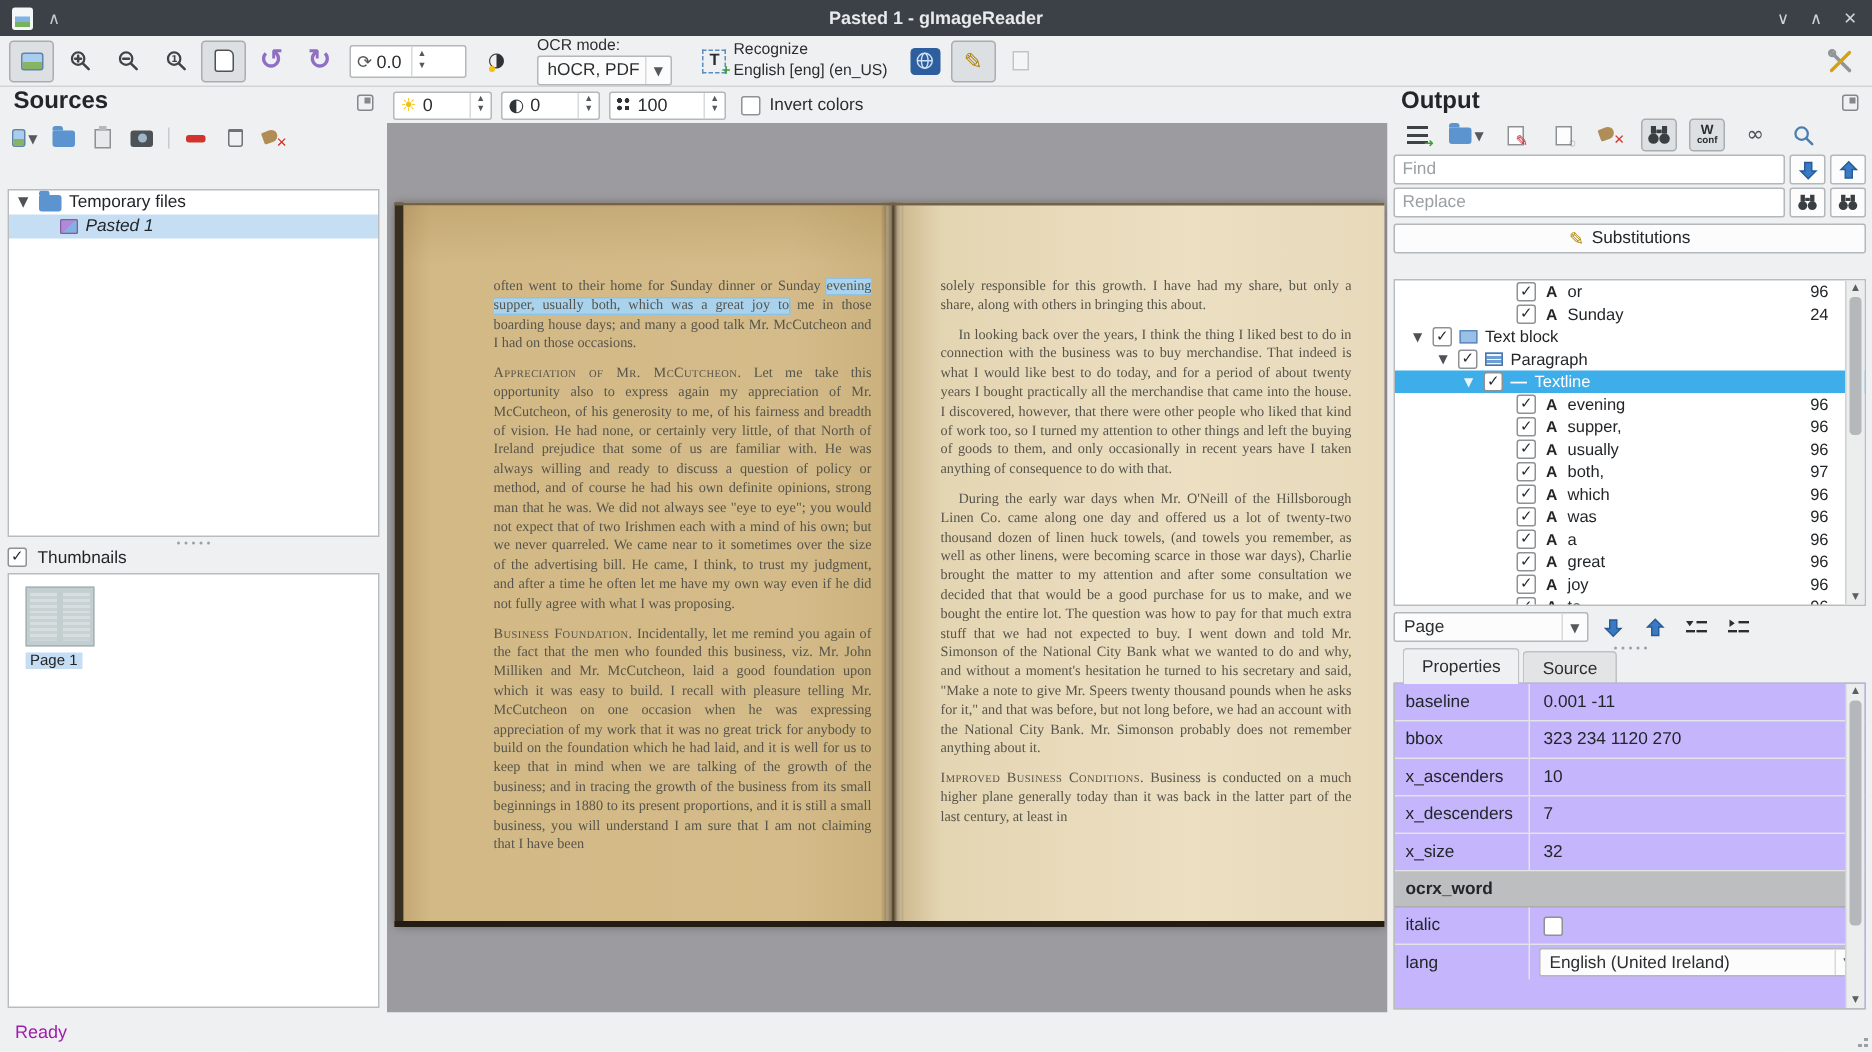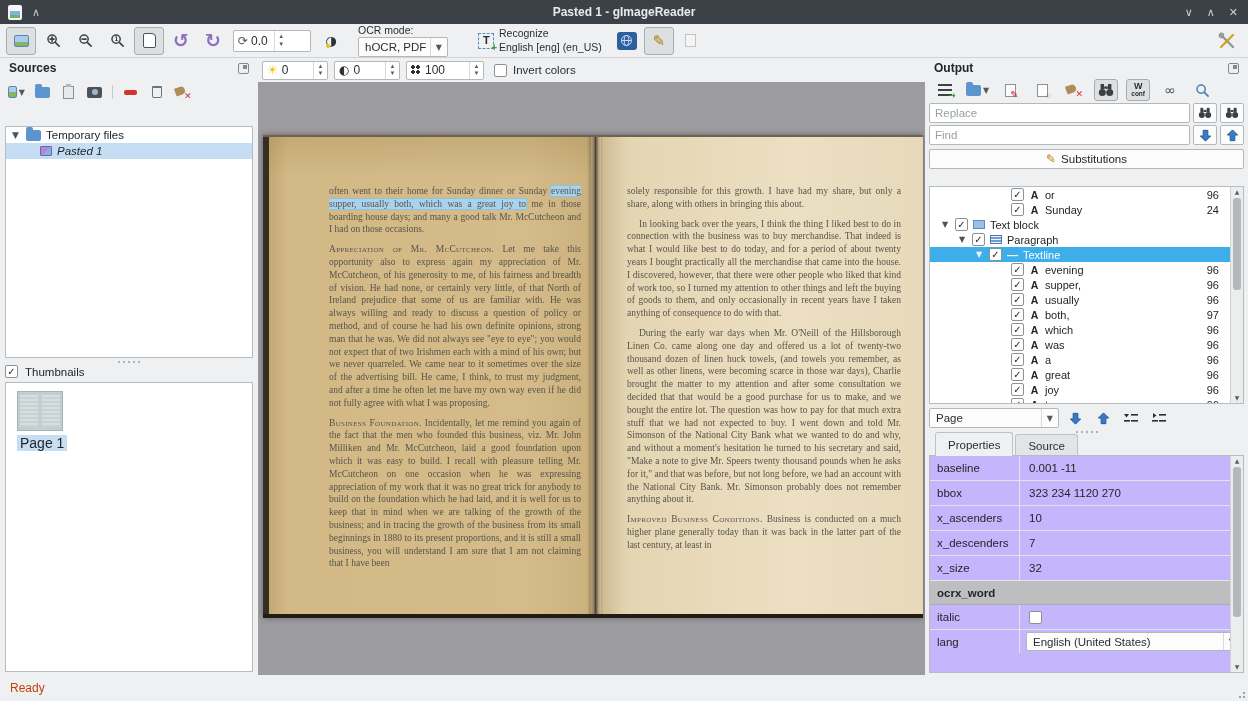--- a/index.html
+++ b/index.html
@@ -26,42 +26,42 @@
     border:1px solid transparent; border-radius:3px; padding:0 4px; }
   .tbtn.toggled { background:#dde0e2; border-color:#a9adb0; }
   .tbtn.disabled { opacity:.45; }
   .glyph { font-family:"DejaVu Sans",sans-serif; }
   .rot { font-size:19px; font-weight:bold; color:#8e6fc4; line-height:1; }
   .spinbox { height:22px; background:#fff; border:1px solid #b4b8bb; border-radius:2px;
     display:flex; align-items:center; padding-left:4px; margin:0 3px; }
   .spinbox .val { font-size:12px; color:#2b2e30; padding:0 6px 0 3px; }
   .spin-arrows { width:14px; height:100%; border-left:1px solid #d7d9da; display:flex; flex-direction:column;
     align-items:center; justify-content:center; font-size:6px; color:#55595c; line-height:1.2; }
-  .ocr-mode { display:flex; flex-direction:column; margin:0 20px 0 10px; }
+  .ocr-mode { display:flex; flex-direction:column; margin:0 10px 0 10px; }
   .ocr-mode .lbl { font-size:10.5px; color:#2b2e30; margin-bottom:1px; }
   .combo { height:20px; background:#fcfcfc; border:1px solid #b4b8bb; border-radius:2px;
     display:flex; align-items:center; font-size:11.5px; color:#2b2e30; padding-left:6px; }
   .combo .caret { margin-left:auto; padding:0 5px; font-size:8px; color:#55595c; border-left:1px solid #d7d9da;
     align-self:stretch; display:flex; align-items:center; }
   .recognize { display:flex; align-items:center; gap:5px; padding:0 7px; }
   .recognize .txt { display:flex; flex-direction:column; font-size:10.5px; color:#2b2e30; line-height:1.25; text-align:left; }
   .sep-flex { flex:1; }
 
   
   .checkbox { width:13px; height:13px; background:#fff; border:1px solid #8f9295; border-radius:2px;
     display:inline-flex; align-items:center; justify-content:center; font-size:10px; font-weight:bold; color:#26282a; flex:none; }
   .detach { width:11px; height:11px; border:1px solid #84888b; border-radius:2px; position:relative; }
   .detach::after { content:""; position:absolute; right:1px; top:1px; width:4px; height:4px; background:#84888b; }
   .dots-splitter { display:flex; justify-content:center; gap:3px; padding:2px 0; }
   .dots-splitter i { width:2px; height:2px; background:#9aa0a4; border-radius:50%; }
 
   
   .left-panel { position:absolute; left:0; top:58px; width:258px; height:617px; background:#eff0f1; }
   .panel-header { display:flex; align-items:center; height:20px; padding:0 9px; }
-  .panel-header .ttl { font-size:12px; font-weight:bold; color:#232629; }
+  .panel-header .ttl { font-size:16px; font-weight:bold; color:#232629; }
   .panel-header .detach { margin-left:auto; }
   .tabs { display:flex; align-items:flex-end; height:24px; padding-left:6px; border-bottom:1px solid #bfc2c4; }
   .tab { height:22px; padding:0 12px; display:flex; align-items:center; font-size:11.5px; color:#2b2e30;
     border:1px solid #bfc2c4; border-bottom:none; border-radius:3px 3px 0 0; background:#e2e4e5; margin-right:2px; }
   .tab.active { background:#eff0f1; height:24px; position:relative; z-index:1; }
   .src-toolbar { display:flex; align-items:center; height:24px; padding:0 8px; gap:9px; margin-top:2px; }
   .mini-ic { width:17px; height:15px; display:inline-flex; align-items:center; justify-content:center; }
   .vsep { width:1px; height:14px; background:#c7cacc; }
   .icon-photo { width:15px; height:12px; border:1px solid #5f84a8; border-radius:2px;
     background:linear-gradient(180deg,#a8cdf0 55%,#86b464 55%); }
@@ -81,21 +81,21 @@
   .file-tree { position:absolute; left:5px; right:5px; top:68px; height:232px; background:#fff; border:1px solid #b9bcbe; font-size:11.5px; color:#232629; overflow:hidden; }
   .ftrow { display:flex; align-items:center; height:16px; padding-left:6px; gap:5px; }
   .ftrow .exp { font-size:9px; color:#4e5берг; color:#4e5256; width:9px; }
   .ftrow.selected { background:#c5def4; }
   .icon-img-file { width:12px; height:10px; border:1px solid #7d5fa0; border-radius:1px;
     background:linear-gradient(135deg,#b089d8 50%,#7fb2e5 50%); }
   .thumb-head { position:absolute; left:5px; top:307px; display:flex; align-items:center; gap:7px; font-size:11.5px; color:#232629; }
   .thumb-box { position:absolute; left:5px; right:5px; top:324px; bottom:3px; background:#fff; border:1px solid #b9bcbe; }
   .mini-thumb { position:absolute; left:11px; top:8px; width:46px; height:40px; background:#c3ced1; border:1px solid #a7b2b5; display:flex; }
   .mini-thumb i { flex:1; margin:3px 2px; background:repeating-linear-gradient(180deg,#d6dee0 0 2px,#c8d2d5 2px 4px); }
-  .mini-page-label { position:absolute; left:11px; top:52px; background:#c5def4; font-size:14px; color:#232629; padding:0 3px; }
+  .mini-page-label { position:absolute; left:11px; top:52px; background:#c5def4; font-size:10px; color:#232629; padding:0 3px; }
 
   
   .center { position:absolute; left:258px; top:58px; width:667px; height:617px; }
   .ctrl-row { height:24px; display:flex; align-items:center; padding:0 4px; gap:6px; background:#eff0f1; }
   .ctrl-row .spinbox { height:19px; margin:0; }
   .ctrl-row .spinbox .icg { font-size:12px; margin-right:1px; }
   .sun { color:#f2c012; }
   .half { color:#2f3336; font-size:13px; }
   .dotgrid { display:inline-block; width:11px; height:11px;
     background:radial-gradient(circle 1.6px at 2px 2px,#2f3336 1.6px,transparent 1.7px),
@@ -189,21 +189,21 @@
     border:1px solid #b9bcbe; font-size:11.5px; color:#232629; overflow:hidden; }
   .prow { display:flex; border-bottom:1px solid #e2e4e5; height:25px; align-items:center; }
   .prow .k { width:90px; padding-left:7px; border-right:1px solid #e2e4e5; align-self:stretch; display:flex; align-items:center; }
   .prow .v { padding-left:9px; flex:1; display:flex; align-items:center; }
   .prow.sect { background:#bcbec0; font-weight:bold; height:24px; padding-left:7px; border-bottom:1px solid #aaacae; }
   .prow .cbcell { margin-left:9px; }
   .lang-combo { margin:0 2px 0 6px; flex:1; height:19px; }
 
   
   .statusbar { position:absolute; left:0; bottom:0; width:1248px; height:26px; background:#eff0f1;
-    display:flex; align-items:center; font-size:12px; color:#c2410c; padding-left:10px; }
+    display:flex; align-items:center; font-size:12px; color:#a21caf; padding-left:10px; }
   .grip { position:absolute; right:2px; bottom:2px; width:12px; height:12px;
     background:radial-gradient(circle 1.2px at 10px 10px,#9aa0a4 1.2px,transparent 1.3px),
                radial-gradient(circle 1.2px at 6px 10px,#9aa0a4 1.2px,transparent 1.3px),
                radial-gradient(circle 1.2px at 10px 6px,#9aa0a4 1.2px,transparent 1.3px); }
   .magni { width:15px; height:15px; }
   .magni circle { fill:none; stroke:#3f4448; stroke-width:1.6; }
   .magni line { stroke:#3f4448; stroke-width:1.8; stroke-linecap:round; }
   .magni text { font-size:6.5px; font-weight:bold; fill:#3f4448; font-family:"DejaVu Sans",sans-serif; }
   .fitpage { width:13px; height:15px; border:1.5px solid #4c5256; border-radius:2px 4px 2px 2px; background:#fff; }
   .globe-btn { width:20px; height:18px; background:#2d5f9e; border-radius:3px; display:flex; align-items:center; justify-content:center; }
@@ -472,53 +472,53 @@
           <span class="glyph link-ic">∞</span>
         </span>
       <span class="obtn">
         <svg class="magni" viewBox="0 0 16 16">
             <circle cx="6.5" cy="6.5" r="4.4" style="stroke:#4a7db1"></circle>
             <line x1="10" y1="10" x2="14" y2="14" style="stroke:#4a7db1"></line>
           </svg>
       </span>
     </div>
     <div class="find-row">
+      <input type="text" placeholder="Find" style="">
+      <span class="sq-btn">
+        <svg class="arrow-svg" viewBox="0 0 16 16">
+            <path d="M8 14 L2.5 8.5 H5.5 V2.5 H10.5 V8.5 H13.5 Z" fill="#3a79c3" stroke="#255a96"></path>
+          </svg>
+      </span>
+      <span class="sq-btn">
+        <svg class="arrow-svg" viewBox="0 0 16 16">
+            <path d="M8 2 L13.5 7.5 H10.5 V13.5 H5.5 V7.5 H2.5 Z" fill="#3a79c3" stroke="#255a96"></path>
+          </svg>
+      </span>
+    </div>
+    <div class="find-row">
       <input type="text" placeholder="Replace" style="">
       <span class="sq-btn">
         <svg class="binoc" width="14" height="12" viewBox="0 0 16 14">
             <rect x="2.6" y="1" width="3.4" height="5"></rect>
             <rect x="10" y="1" width="3.4" height="5"></rect>
             <rect x="6.2" y="3.4" width="3.6" height="2.4"></rect>
             <circle cx="4.3" cy="9.4" r="3.5"></circle>
             <circle cx="11.7" cy="9.4" r="3.5"></circle>
           </svg>
       </span>
       <span class="sq-btn">
         <svg class="binoc" width="14" height="12" viewBox="0 0 16 14">
             <rect x="2.6" y="1" width="3.4" height="5"></rect>
             <rect x="10" y="1" width="3.4" height="5"></rect>
             <rect x="6.2" y="3.4" width="3.6" height="2.4"></rect>
             <circle cx="4.3" cy="9.4" r="3.5"></circle>
             <circle cx="11.7" cy="9.4" r="3.5"></circle>
           </svg>
       </span>
     </div>
-    <div class="find-row">
-      <input type="text" placeholder="Find" style="">
-      <span class="sq-btn">
-        <svg class="arrow-svg" viewBox="0 0 16 16">
-            <path d="M8 14 L2.5 8.5 H5.5 V2.5 H10.5 V8.5 H13.5 Z" fill="#3a79c3" stroke="#255a96"></path>
-          </svg>
-      </span>
-      <span class="sq-btn">
-        <svg class="arrow-svg" viewBox="0 0 16 16">
-            <path d="M8 2 L13.5 7.5 H10.5 V13.5 H5.5 V7.5 H2.5 Z" fill="#3a79c3" stroke="#255a96"></path>
-          </svg>
-      </span>
-    </div>
     <div class="subst-btn">
       <span class="pen glyph">✎</span>
       <span>Substitutions</span>
     </div>
 
     <div class="hocr-tree">
       <div class="trow lvl4">
         <span class="checkbox">✓</span>
           <span class="wicon">A</span>
         <span class="tlabel">or</span>
@@ -687,21 +687,21 @@
       <div class="prow sect">
         <span>ocrx_word</span>
       </div>
       <div class="prow">
         <span class="k">italic</span>
         <span class="checkbox cbcell" style="background:#fff"></span>
       </div>
       <div class="prow" style="border-bottom:none;height:23px">
         <span class="k">lang</span>
         <div class="combo lang-combo">
-          <span>English (United States)</span>
+          <span>English (United Ireland)</span>
           <span class="caret glyph">▼</span>
         </div>
       </div>
       <div class="vscroll">
         <span class="up glyph">▲</span>
           <span class="dn glyph">▼</span>
         <span class="thumb" style="top:11px;height:150px"></span>
       </div>
     </div>
   </div>

